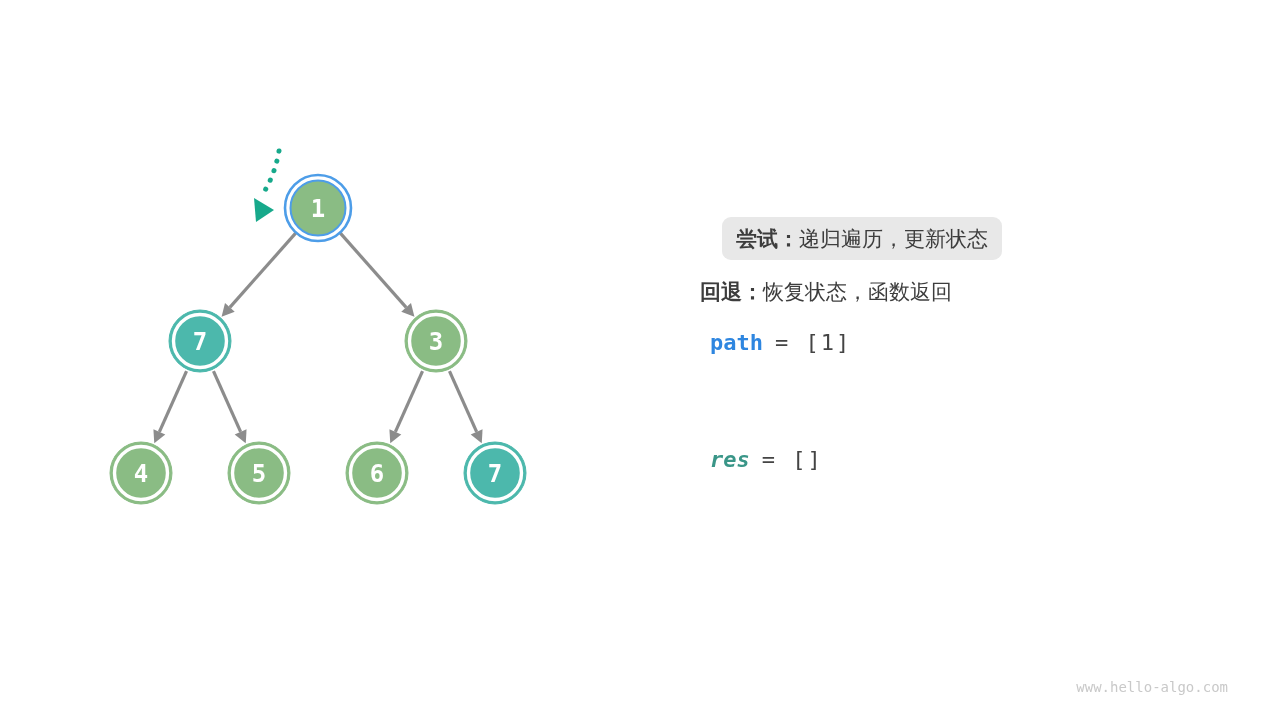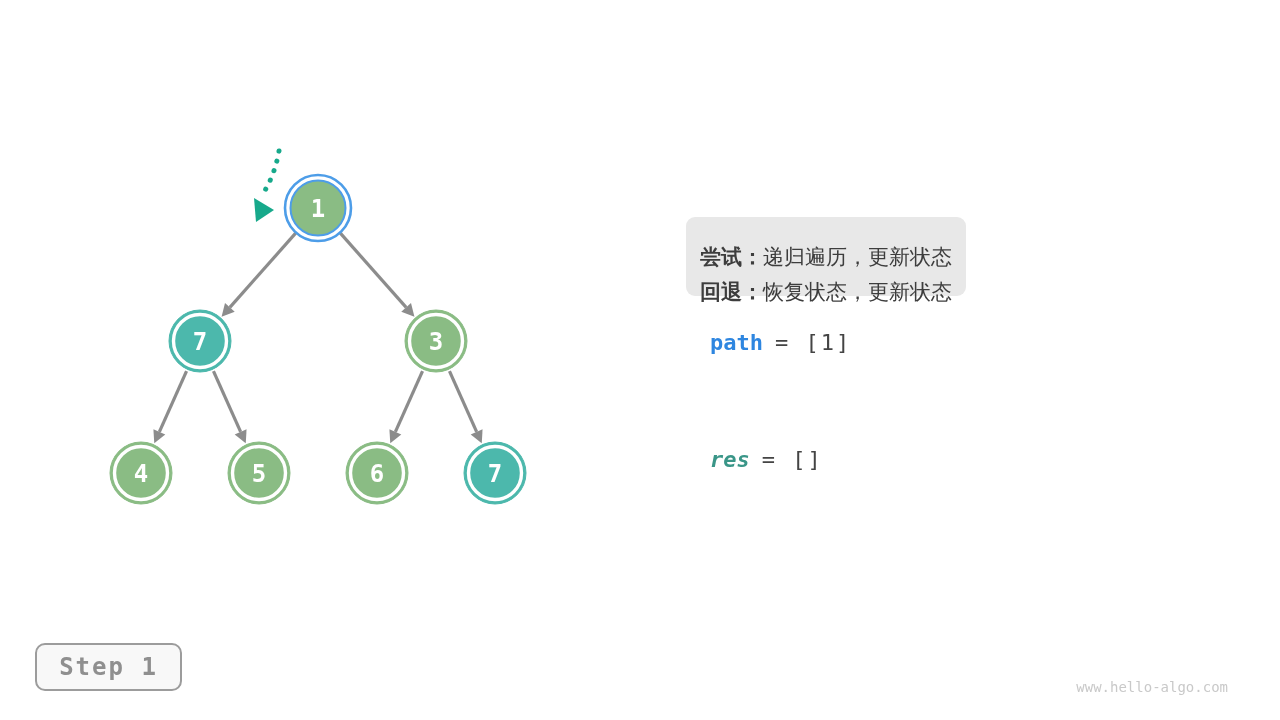--- a/index.html
+++ b/index.html
@@ -22,23 +22,23 @@
 
   .note {
     position: absolute;
     font-size: 21px;
     color: #3d3d3d;
     line-height: 27px;
     white-space: nowrap;
   }
   .note b { font-weight: 700; }
   .note-try {
-    left: 686px;
+    left: 722px;
     top: 217px;
-    padding: 26px 14px;
+    padding: 8px 14px;
     border-radius: 9px;
   }
   .note-back {
     left: 700px;
     top: 278px;
   }
   .var-line {
     position: absolute;
     font-family: "DejaVu Sans Mono", "Liberation Mono", monospace;
     font-size: 22px;
@@ -137,28 +137,27 @@
           <text x="435" y="351.5" text-anchor="middle" fill="#ffffff" font-size="24" font-weight="700" font-family="&quot;DejaVu Sans Mono&quot;, &quot;Liberation Mono&quot;, monospace">7</text>
         </g>
       </svg>
   </div>
 
   <div class="note note-try" style="background: rgb(232, 232, 232); color: rgb(61, 61, 61);">
     <b>尝试：</b><span>递归遍历，更新状态</span>
   </div>
 
   <div class="note note-back" style="color: rgb(61, 61, 61);">
-    <b>回退：</b><span>恢复状态，更新状态</span>
+    <b>回退：</b><span>恢复状态，函数返回</span>
   </div>
 
   <div class="var-line var-path">
     <span class="var-name" style="color: rgb(46, 134, 224);">path</span><span class="var-value">= [1]</span>
   </div>
 
   <div class="var-line var-res">
     <span class="var-name" style="color: rgb(58, 150, 136); font-style: italic;">res</span><span class="var-value">= []</span>
   </div>
 
-  <div class="step-badge">Step 1</div>
 
   <div class="watermark">www.hello-algo.com</div>
 
 </div>
 
 </body></html>

